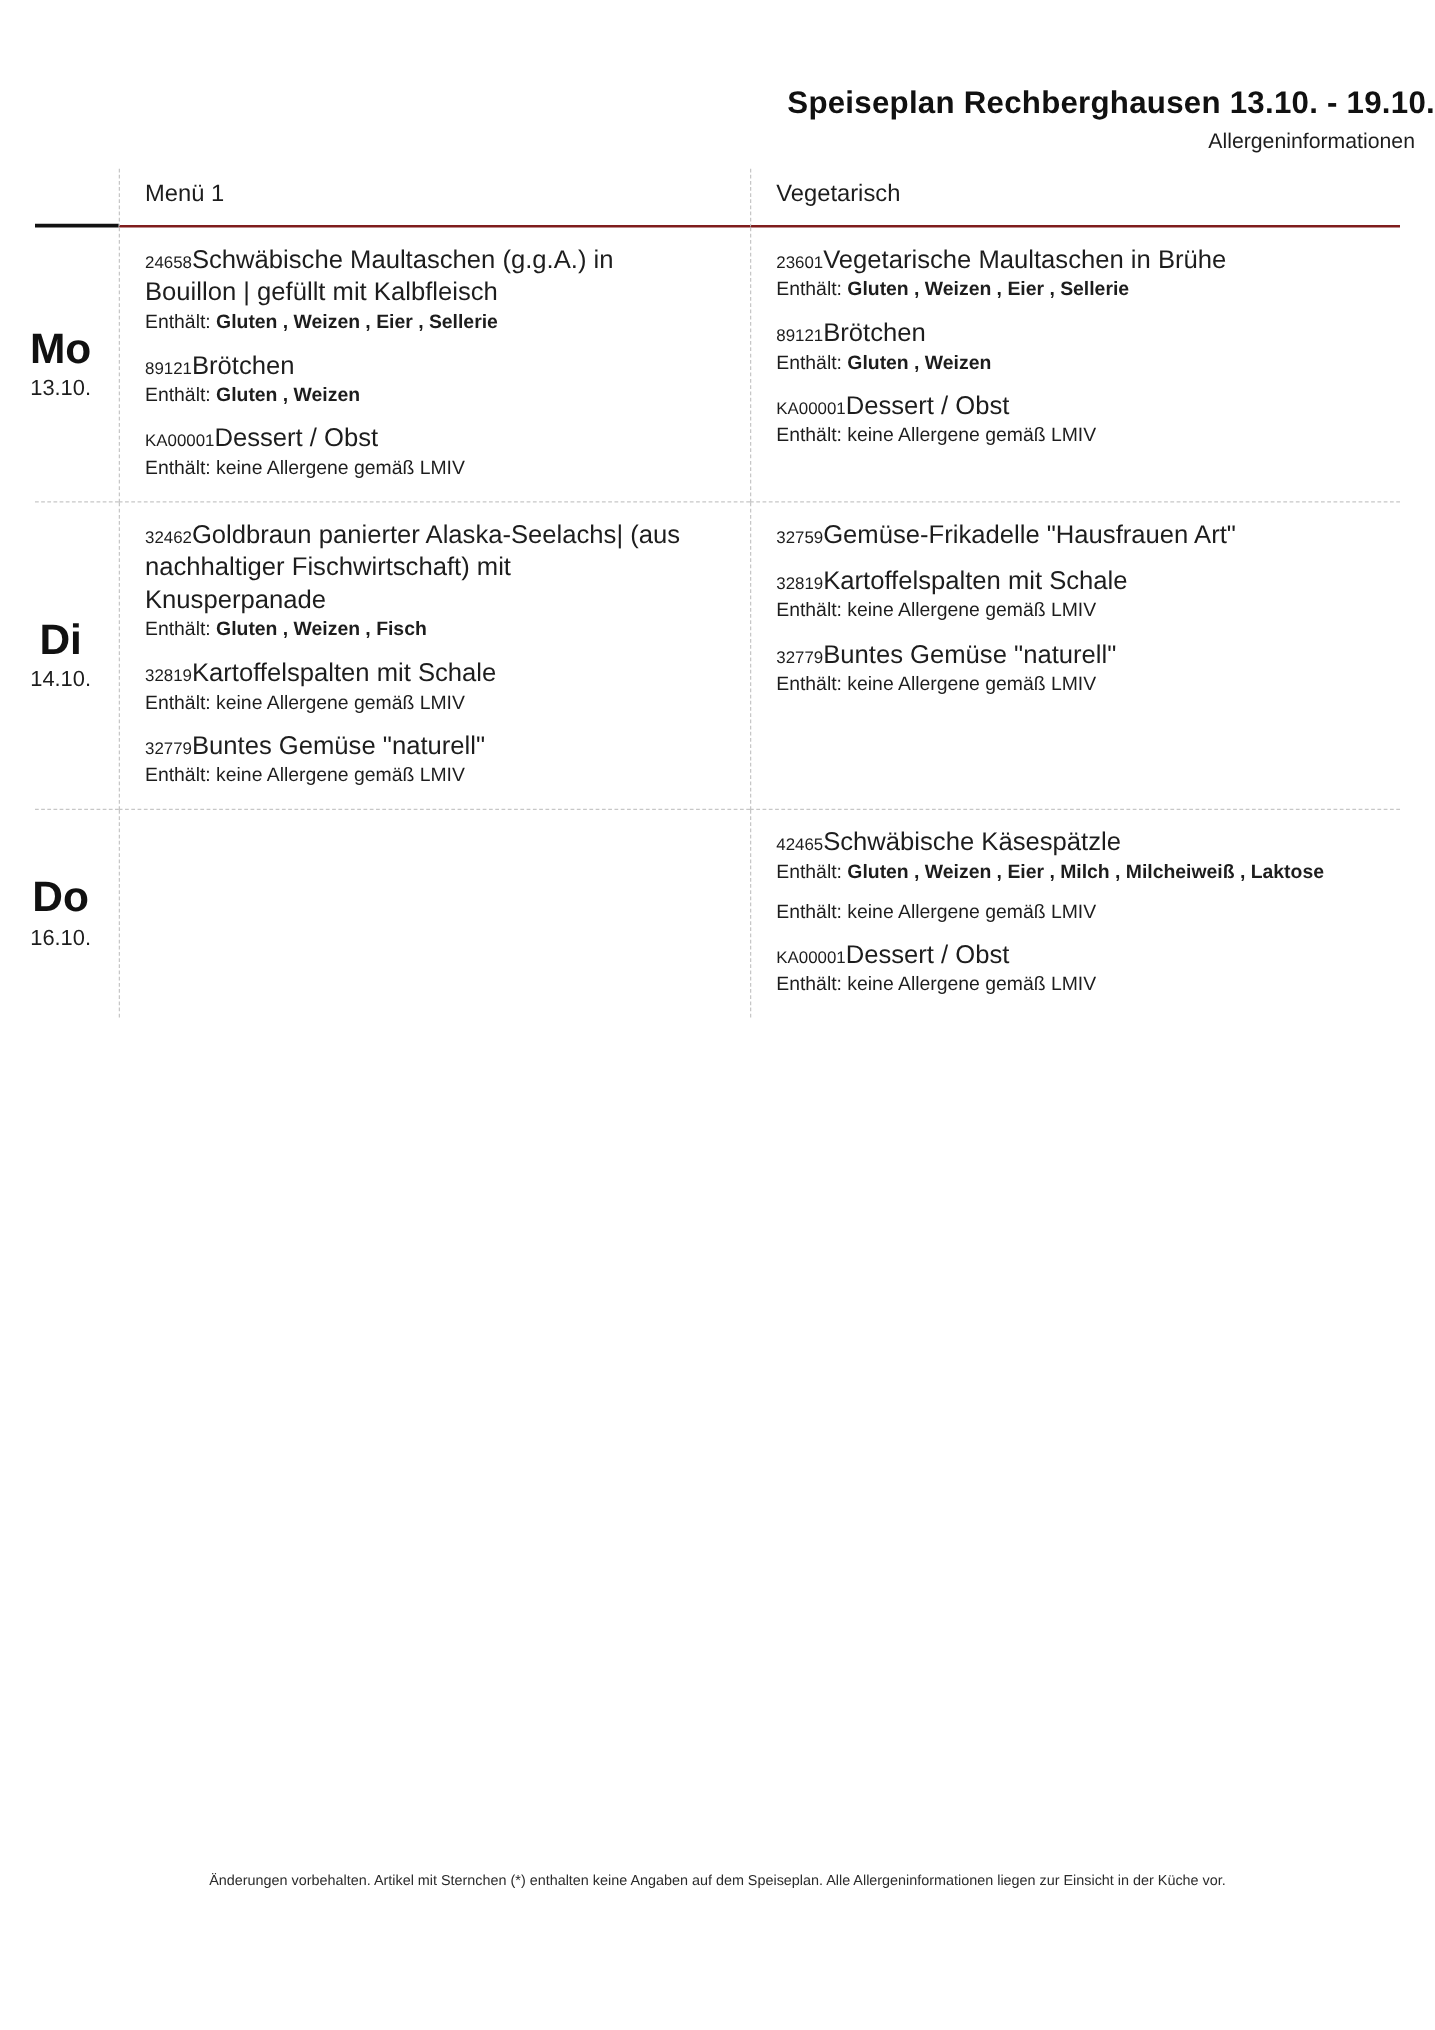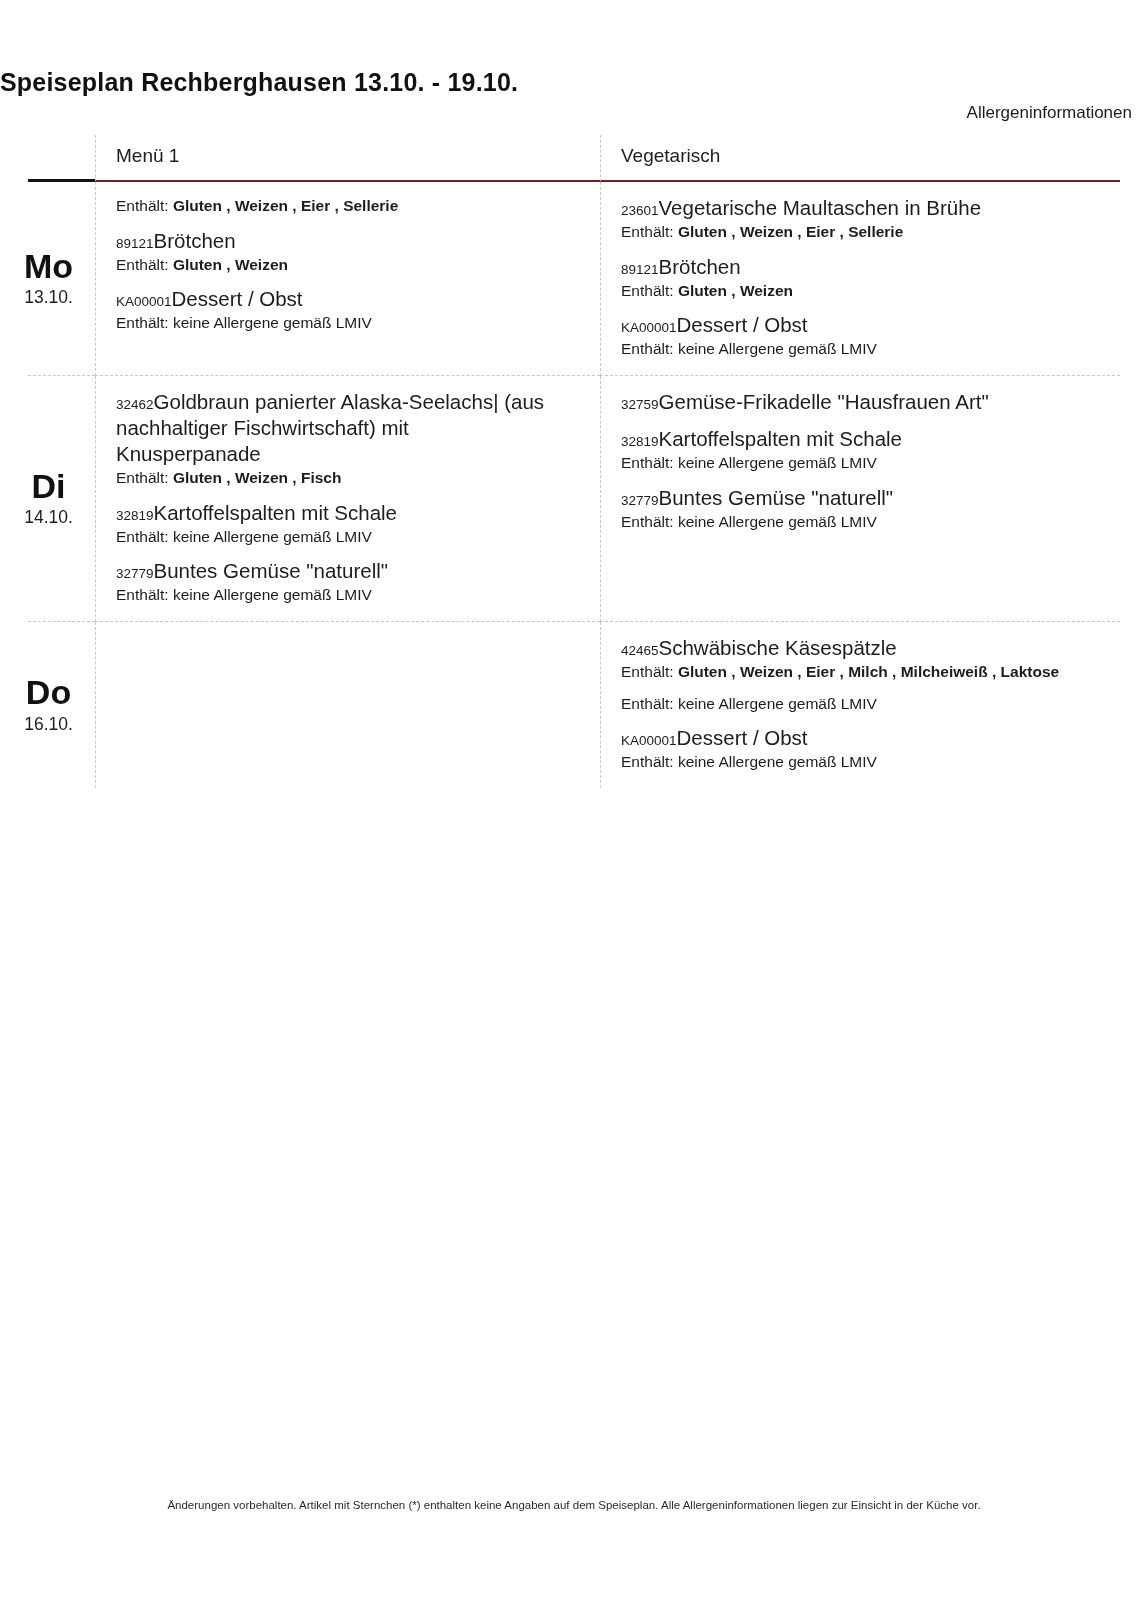--- a/index.html
+++ b/index.html
@@ -5,21 +5,21 @@
   * { margin:0; padding:0; box-sizing:border-box; }
   html,body { background:#ffffff; }
   body {
     width:1148px; height:1624px;
     position:relative; overflow:hidden;
     font-family:"Liberation Sans", sans-serif;
     color:#1d1d1d;
   }
   .page-title {
     padding-top:68px;
-    text-align:left;
+    text-align:right;
     font-size:25px; font-weight:700;
     letter-spacing:0.2px;
     color:#111;
   }
   .allergen-info {
     text-align:right;
     padding-right:16px;
     margin-top:6px;
     font-size:17px;
     color:#1d1d1d;
@@ -78,20 +78,21 @@
   <div class="hdr-cell">Vegetarisch</div>
 
   <div class="day-cell row-sep">
     <div class="day-inner">
       <div class="day-abbr">Mo</div>
       <div class="day-date">13.10.</div>
     </div>
   </div>
   <div class="menu-cell row-sep">
     <div class="item">
+      <div class="name-line"><span class="code">24658</span><span class="name">Schwäbische Maultaschen (g.g.A.) in Bouillon | gefüllt mit Kalbfleisch</span></div>
       <div class="allergen-line"><span>Enthält:</span> <span class="allergens bold">Gluten , Weizen , Eier , Sellerie</span></div>
     </div>
     <div class="item">
       <div class="name-line"><span class="code">89121</span><span class="name">Brötchen</span></div>
       <div class="allergen-line"><span>Enthält:</span> <span class="allergens bold">Gluten , Weizen</span></div>
     </div>
     <div class="item">
       <div class="name-line"><span class="code">KA00001</span><span class="name">Dessert / Obst</span></div>
       <div class="allergen-line"><span>Enthält:</span> <span class="allergens">keine Allergene gemäß LMIV</span></div>
     </div>

